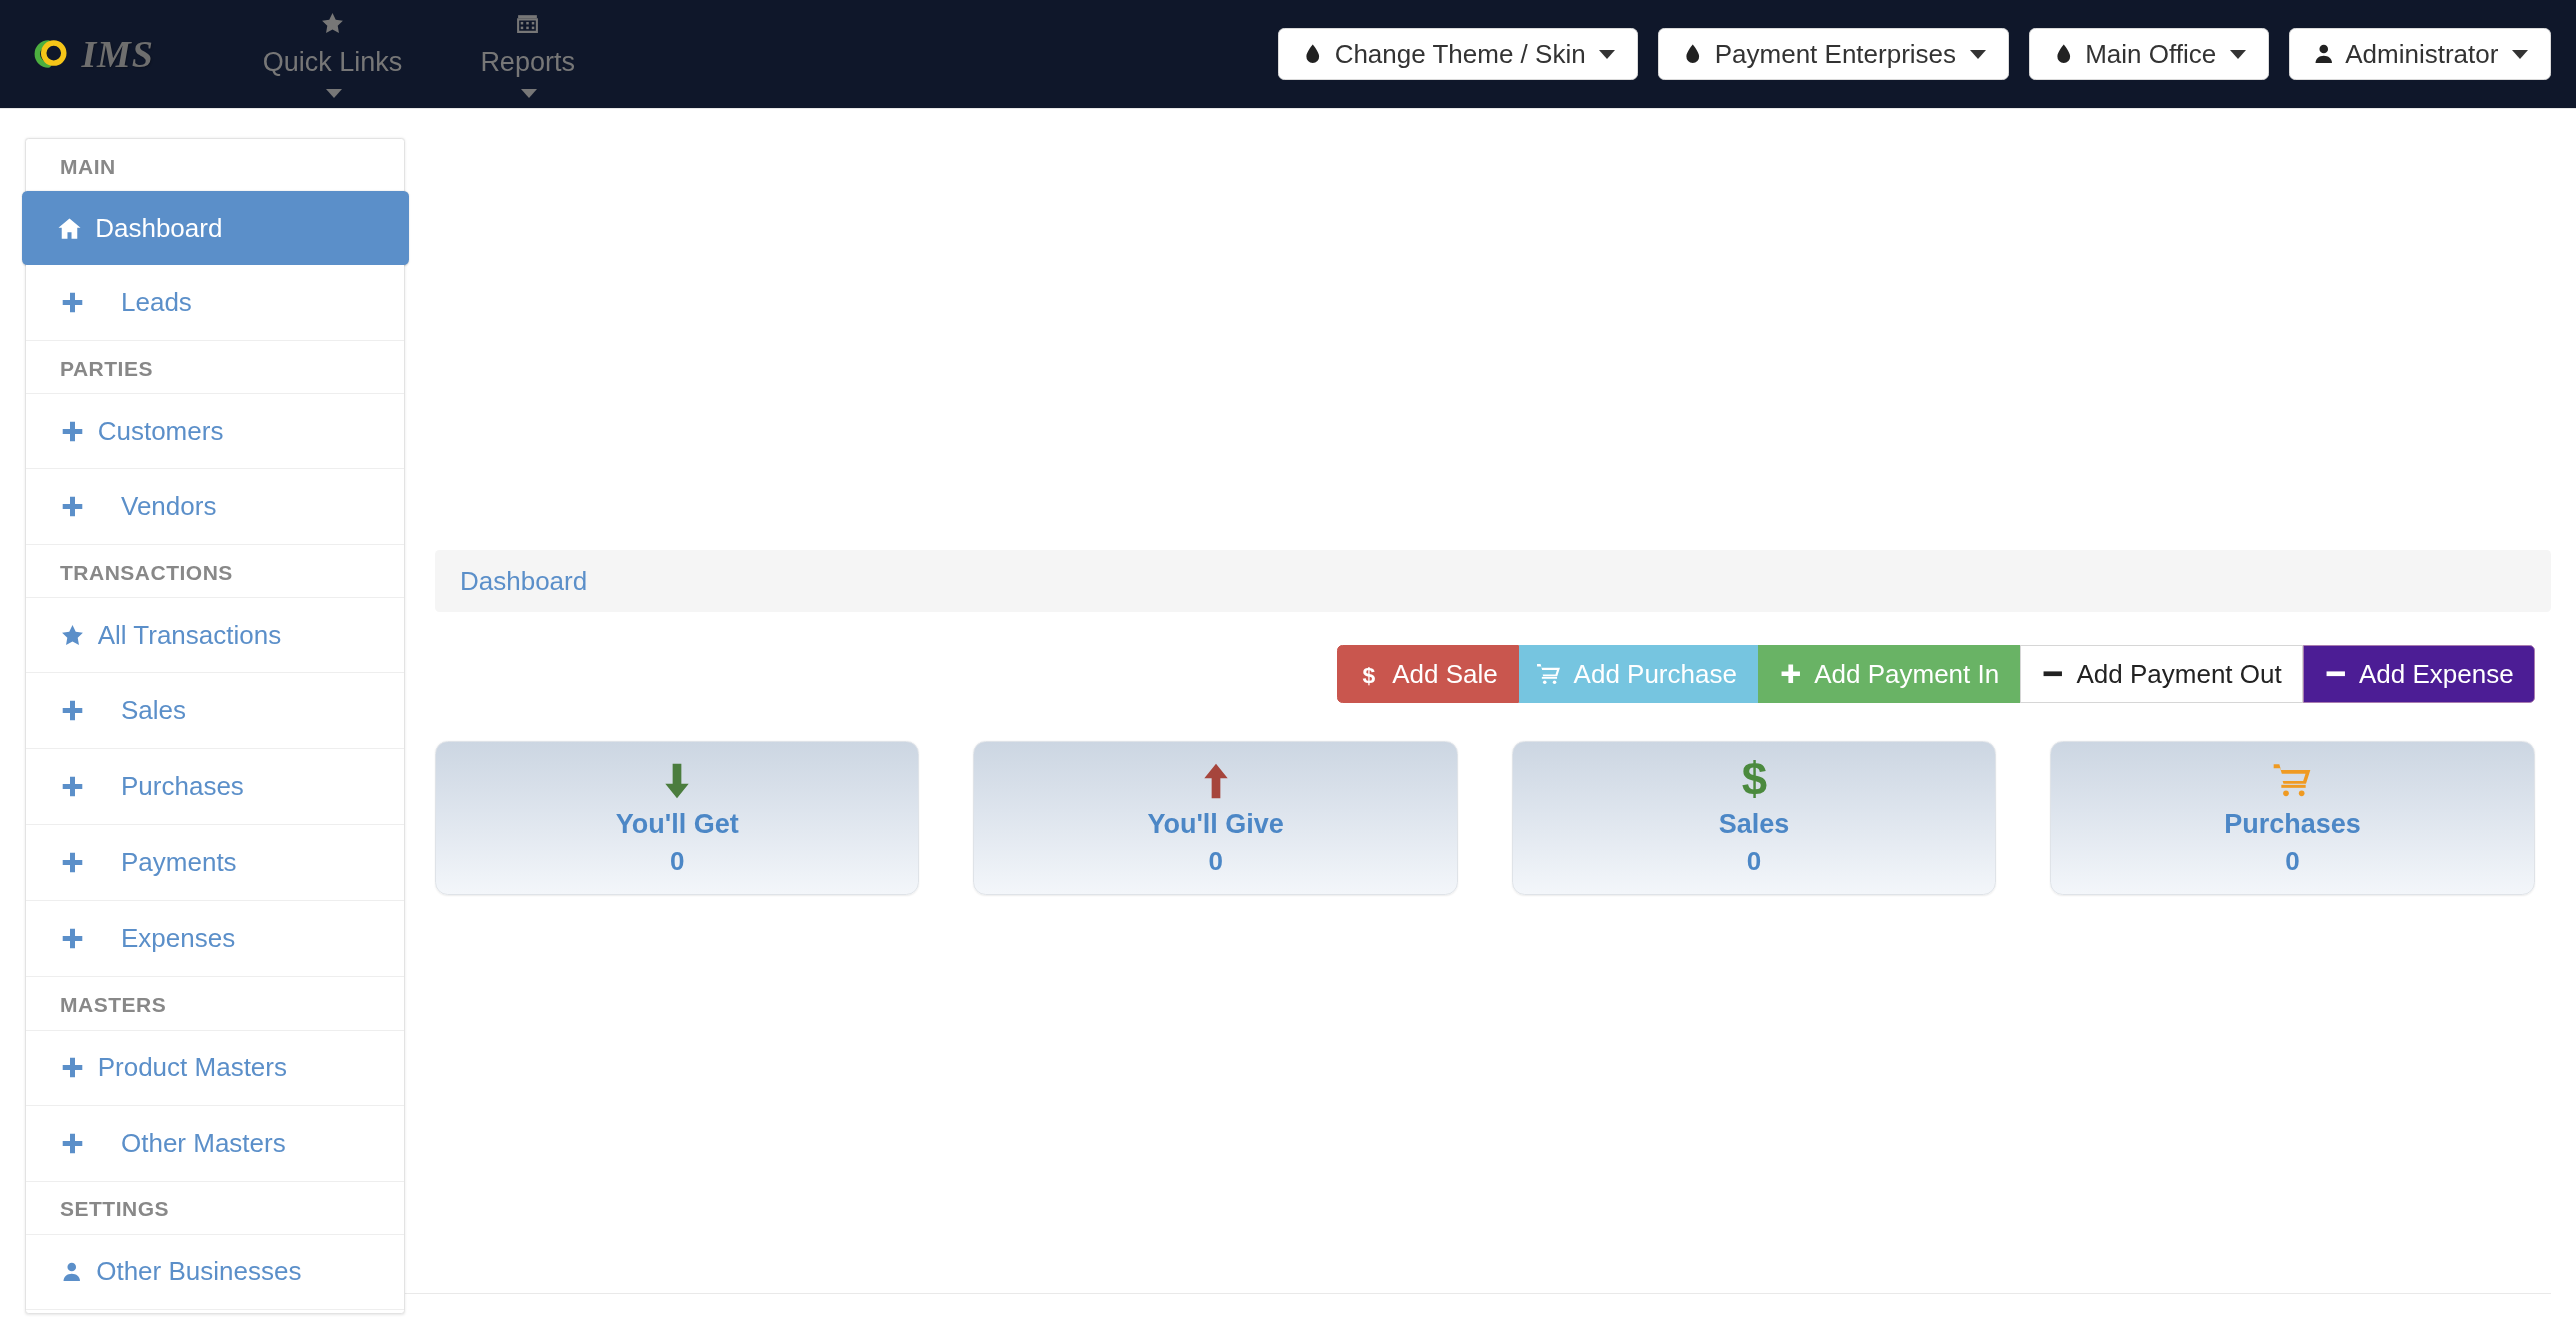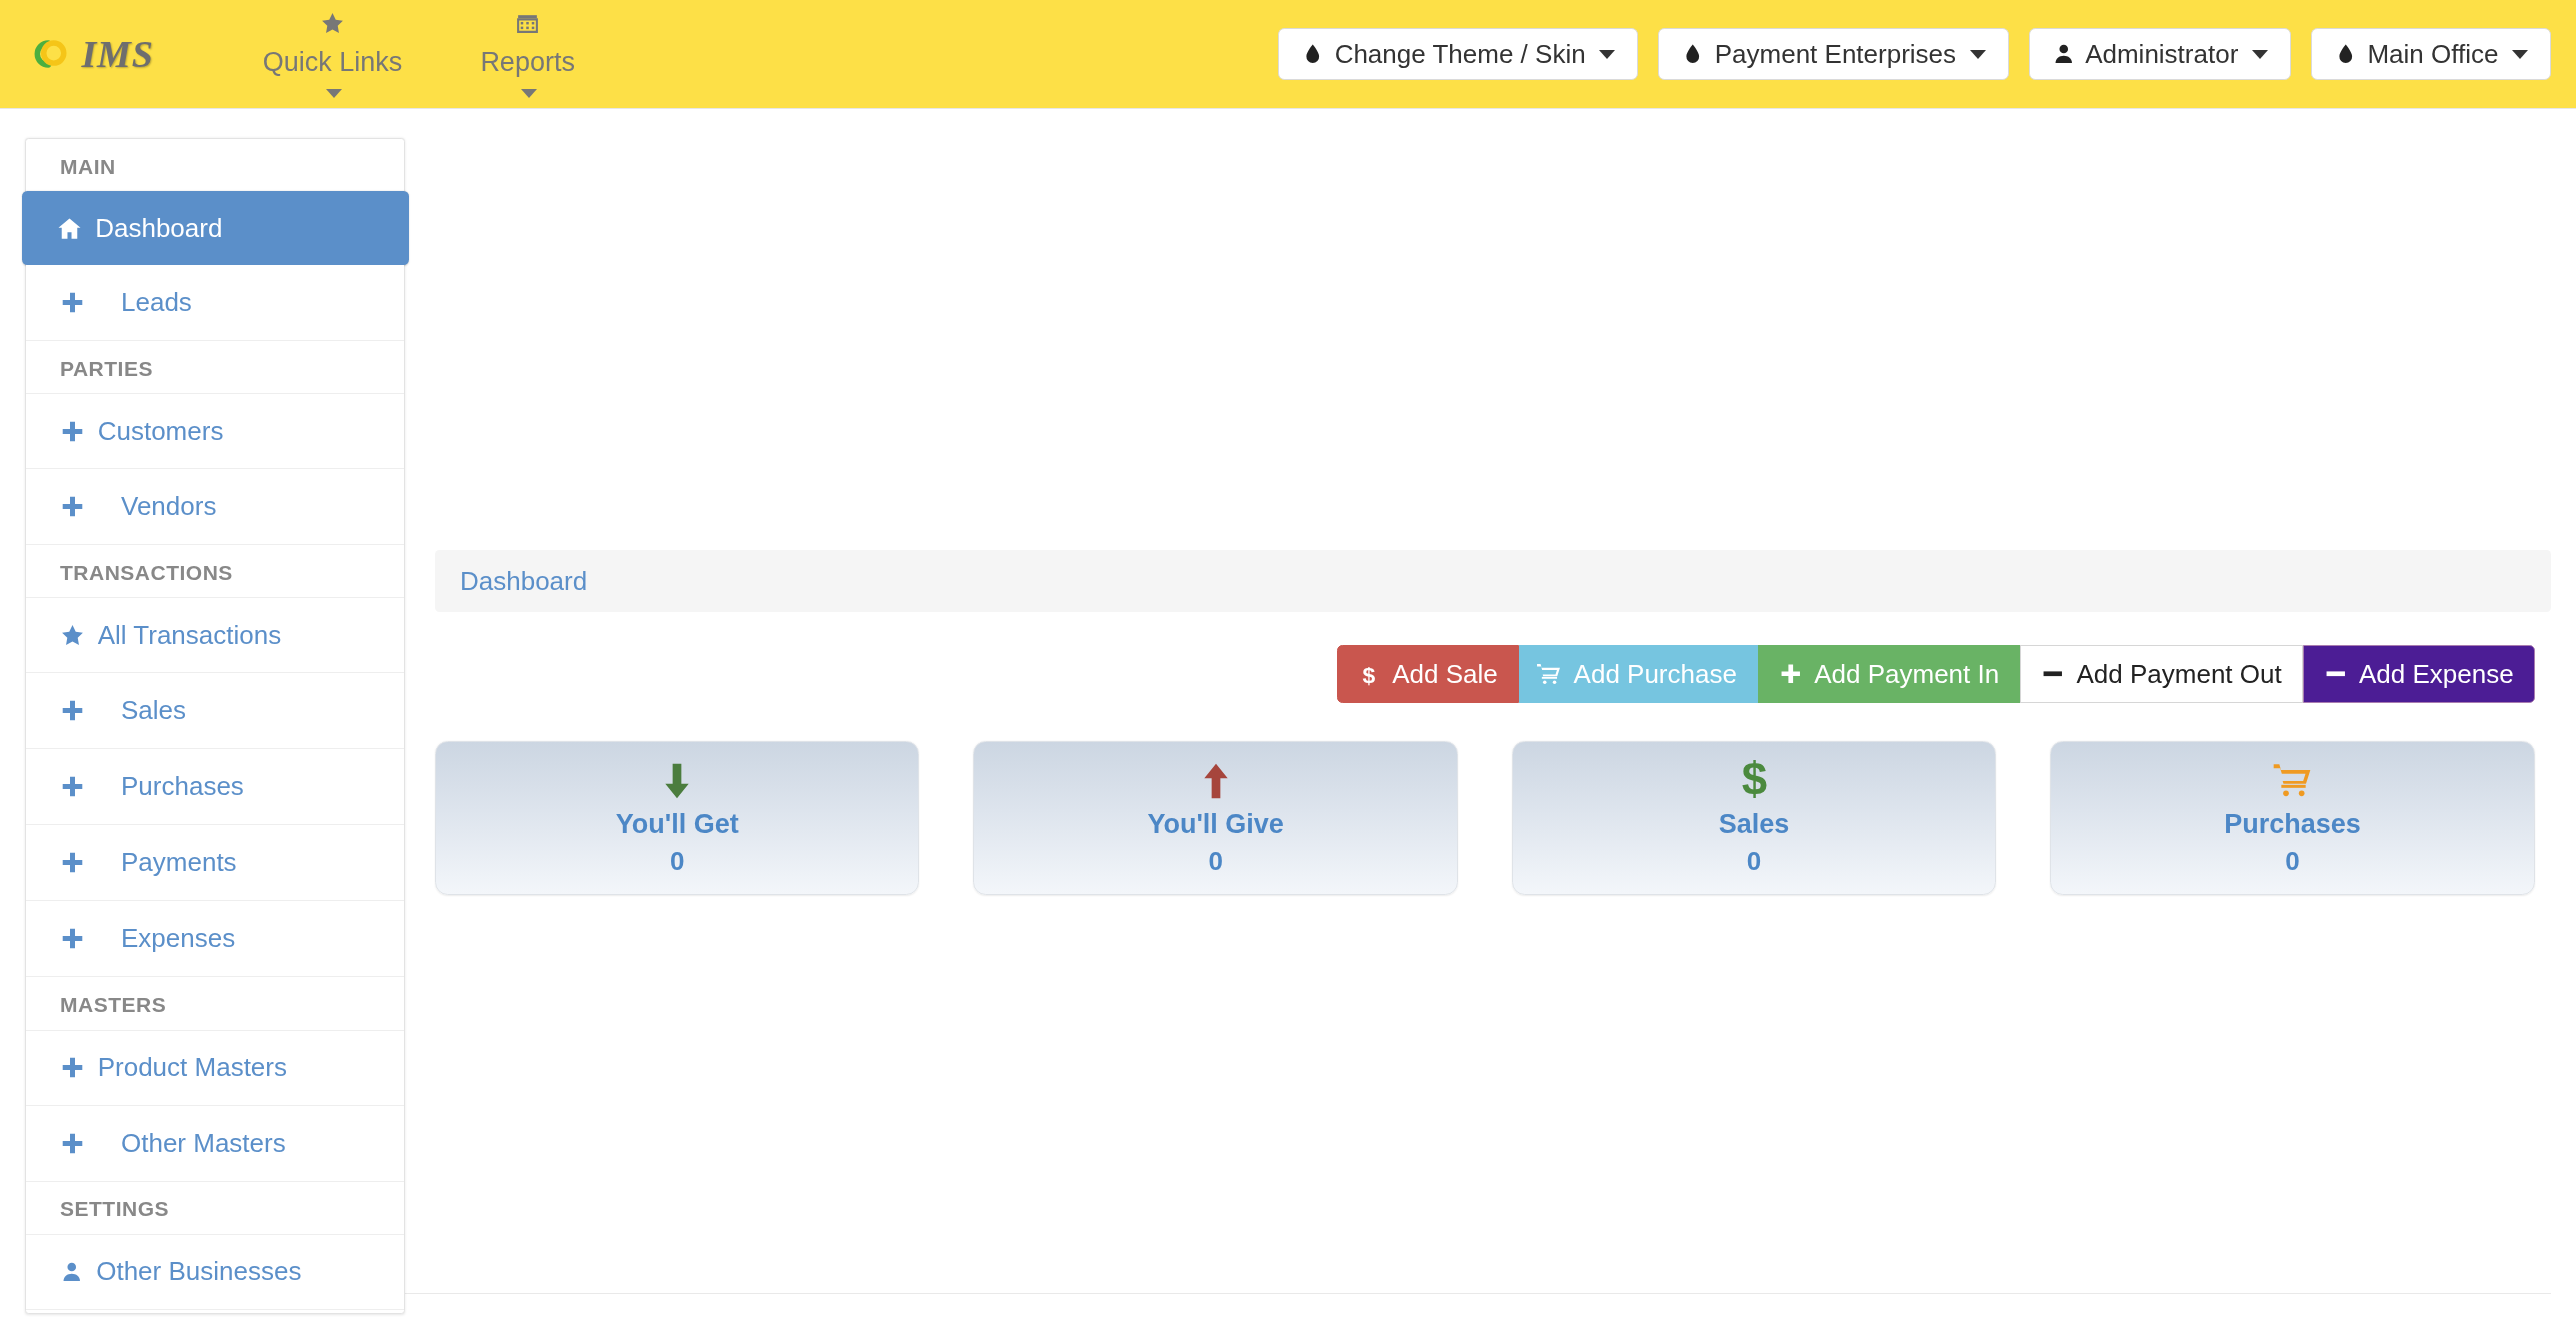--- a/index.html
+++ b/index.html
@@ -9,21 +9,21 @@
     height: 1337px;
     background: #ffffff;
     font-family: "Liberation Sans", sans-serif;
     overflow: hidden;
   }
 
   
   .navbar {
     position: relative;
     height: 109px;
-    background: #fde047;
+    background: #0f172a;
     border-bottom: 0.9px solid #e7e7e7;
     display: flex;
     align-items: center;
     padding: 0 25px;
   }
 
   .brand {
     display: flex;
     align-items: center;
     gap: 9px;
@@ -293,35 +293,35 @@
           <path d="M12 2.5c0 0 6.5 7.6 6.5 12.1A6.5 6.5 0 0 1 12 21.5a6.5 6.5 0 0 1-6.5-6.9C5.5 10.1 12 2.5 12 2.5z"></path>
         </svg>
       </span>
       <span>Payment Enterprises</span>
       <span class="caret"></span>
     </button>
 
     <button class="nav-btn">
       <span class="ico">
         <svg width="23.5" height="23.5" viewBox="0 0 24 24" fill="#222222">
+          <path d="M12 2.5c0 0 6.5 7.6 6.5 12.1A6.5 6.5 0 0 1 12 21.5a6.5 6.5 0 0 1-6.5-6.9C5.5 10.1 12 2.5 12 2.5z"></path>
+        </svg>
+      </span>
+      <span>Main Office</span>
+      <span class="caret"></span>
+    </button>
+
+    <button class="nav-btn">
+      <span class="ico">
+        <svg width="23.5" height="23.5" viewBox="0 0 24 24" fill="#222222">
           <circle cx="12" cy="7.2" r="4.4"></circle>
           <path d="M3.6 21.5c0-4.7 3.8-7.5 8.4-7.5s8.4 2.8 8.4 7.5z"></path>
         </svg>
       </span>
       <span>Administrator</span>
-      <span class="caret"></span>
-    </button>
-
-    <button class="nav-btn">
-      <span class="ico">
-        <svg width="23.5" height="23.5" viewBox="0 0 24 24" fill="#222222">
-          <path d="M12 2.5c0 0 6.5 7.6 6.5 12.1A6.5 6.5 0 0 1 12 21.5a6.5 6.5 0 0 1-6.5-6.9C5.5 10.1 12 2.5 12 2.5z"></path>
-        </svg>
-      </span>
-      <span>Main Office</span>
       <span class="caret"></span>
     </button>
 
   </div>
 </div>
 
 <div class="page">
 
   <nav class="sidebar">
 

